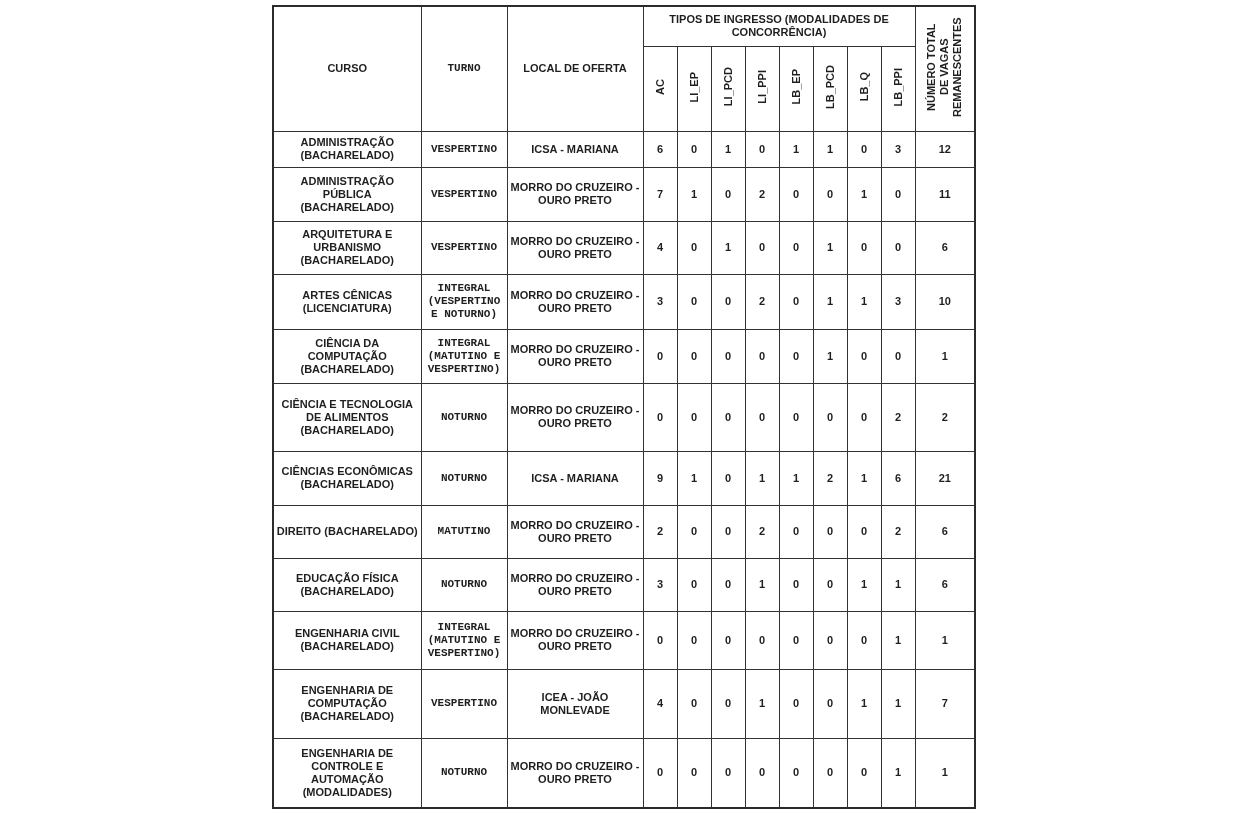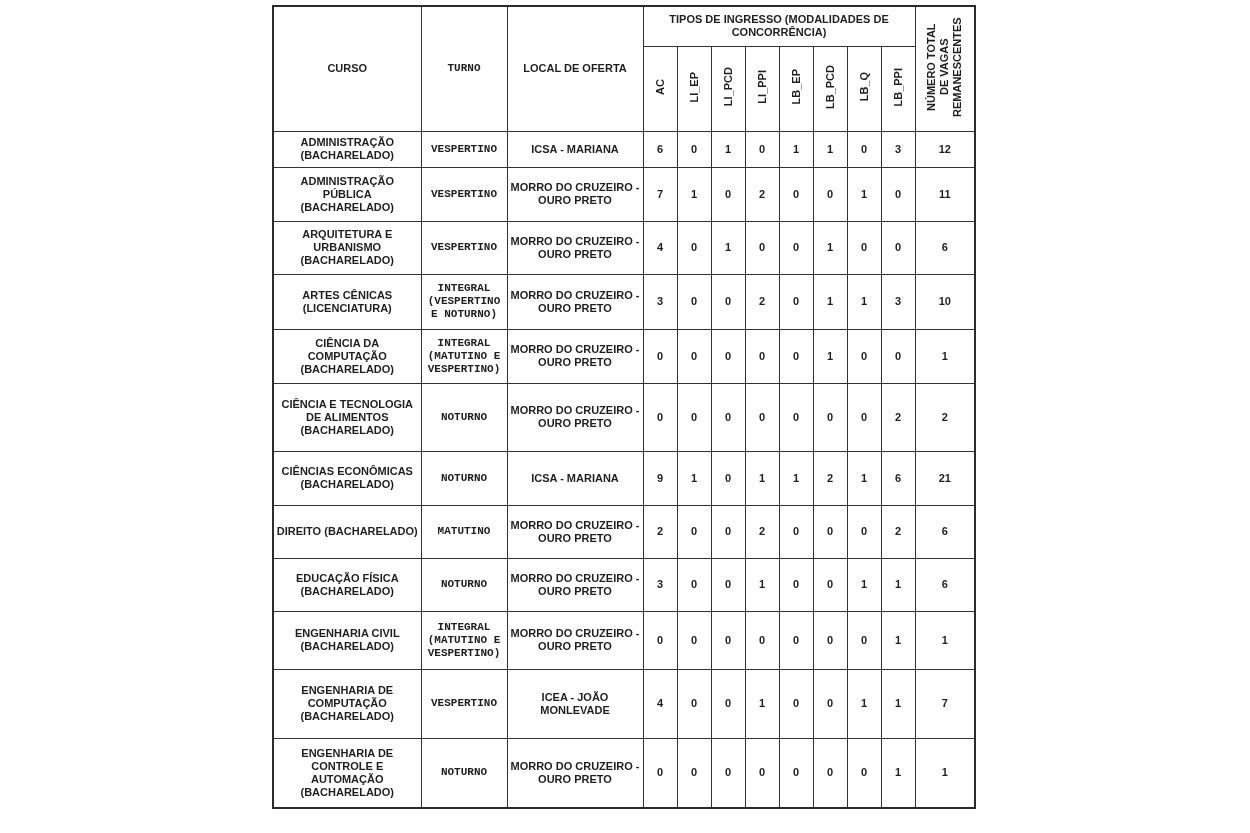--- a/index.html
+++ b/index.html
@@ -269,21 +269,21 @@
     <td>0</td>
     <td>1</td>
     <td>0</td>
     <td>0</td>
     <td>1</td>
     <td>1</td>
     <td>7</td>
   </tr>
 
   <tr>
-    <td class="curso">ENGENHARIA DE CONTROLE E AUTOMAÇÃO (BACHARELADO)</td>
+    <td class="curso">ENGENHARIA DE CONTROLE E AUTOMAÇÃO (MODALIDADES)</td>
     <td class="turno">NOTURNO</td>
     <td class="local">MORRO DO CRUZEIRO - OURO PRETO</td>
     <td>0</td>
     <td>0</td>
     <td>0</td>
     <td>0</td>
     <td>0</td>
     <td>0</td>
     <td>0</td>
     <td>1</td>

